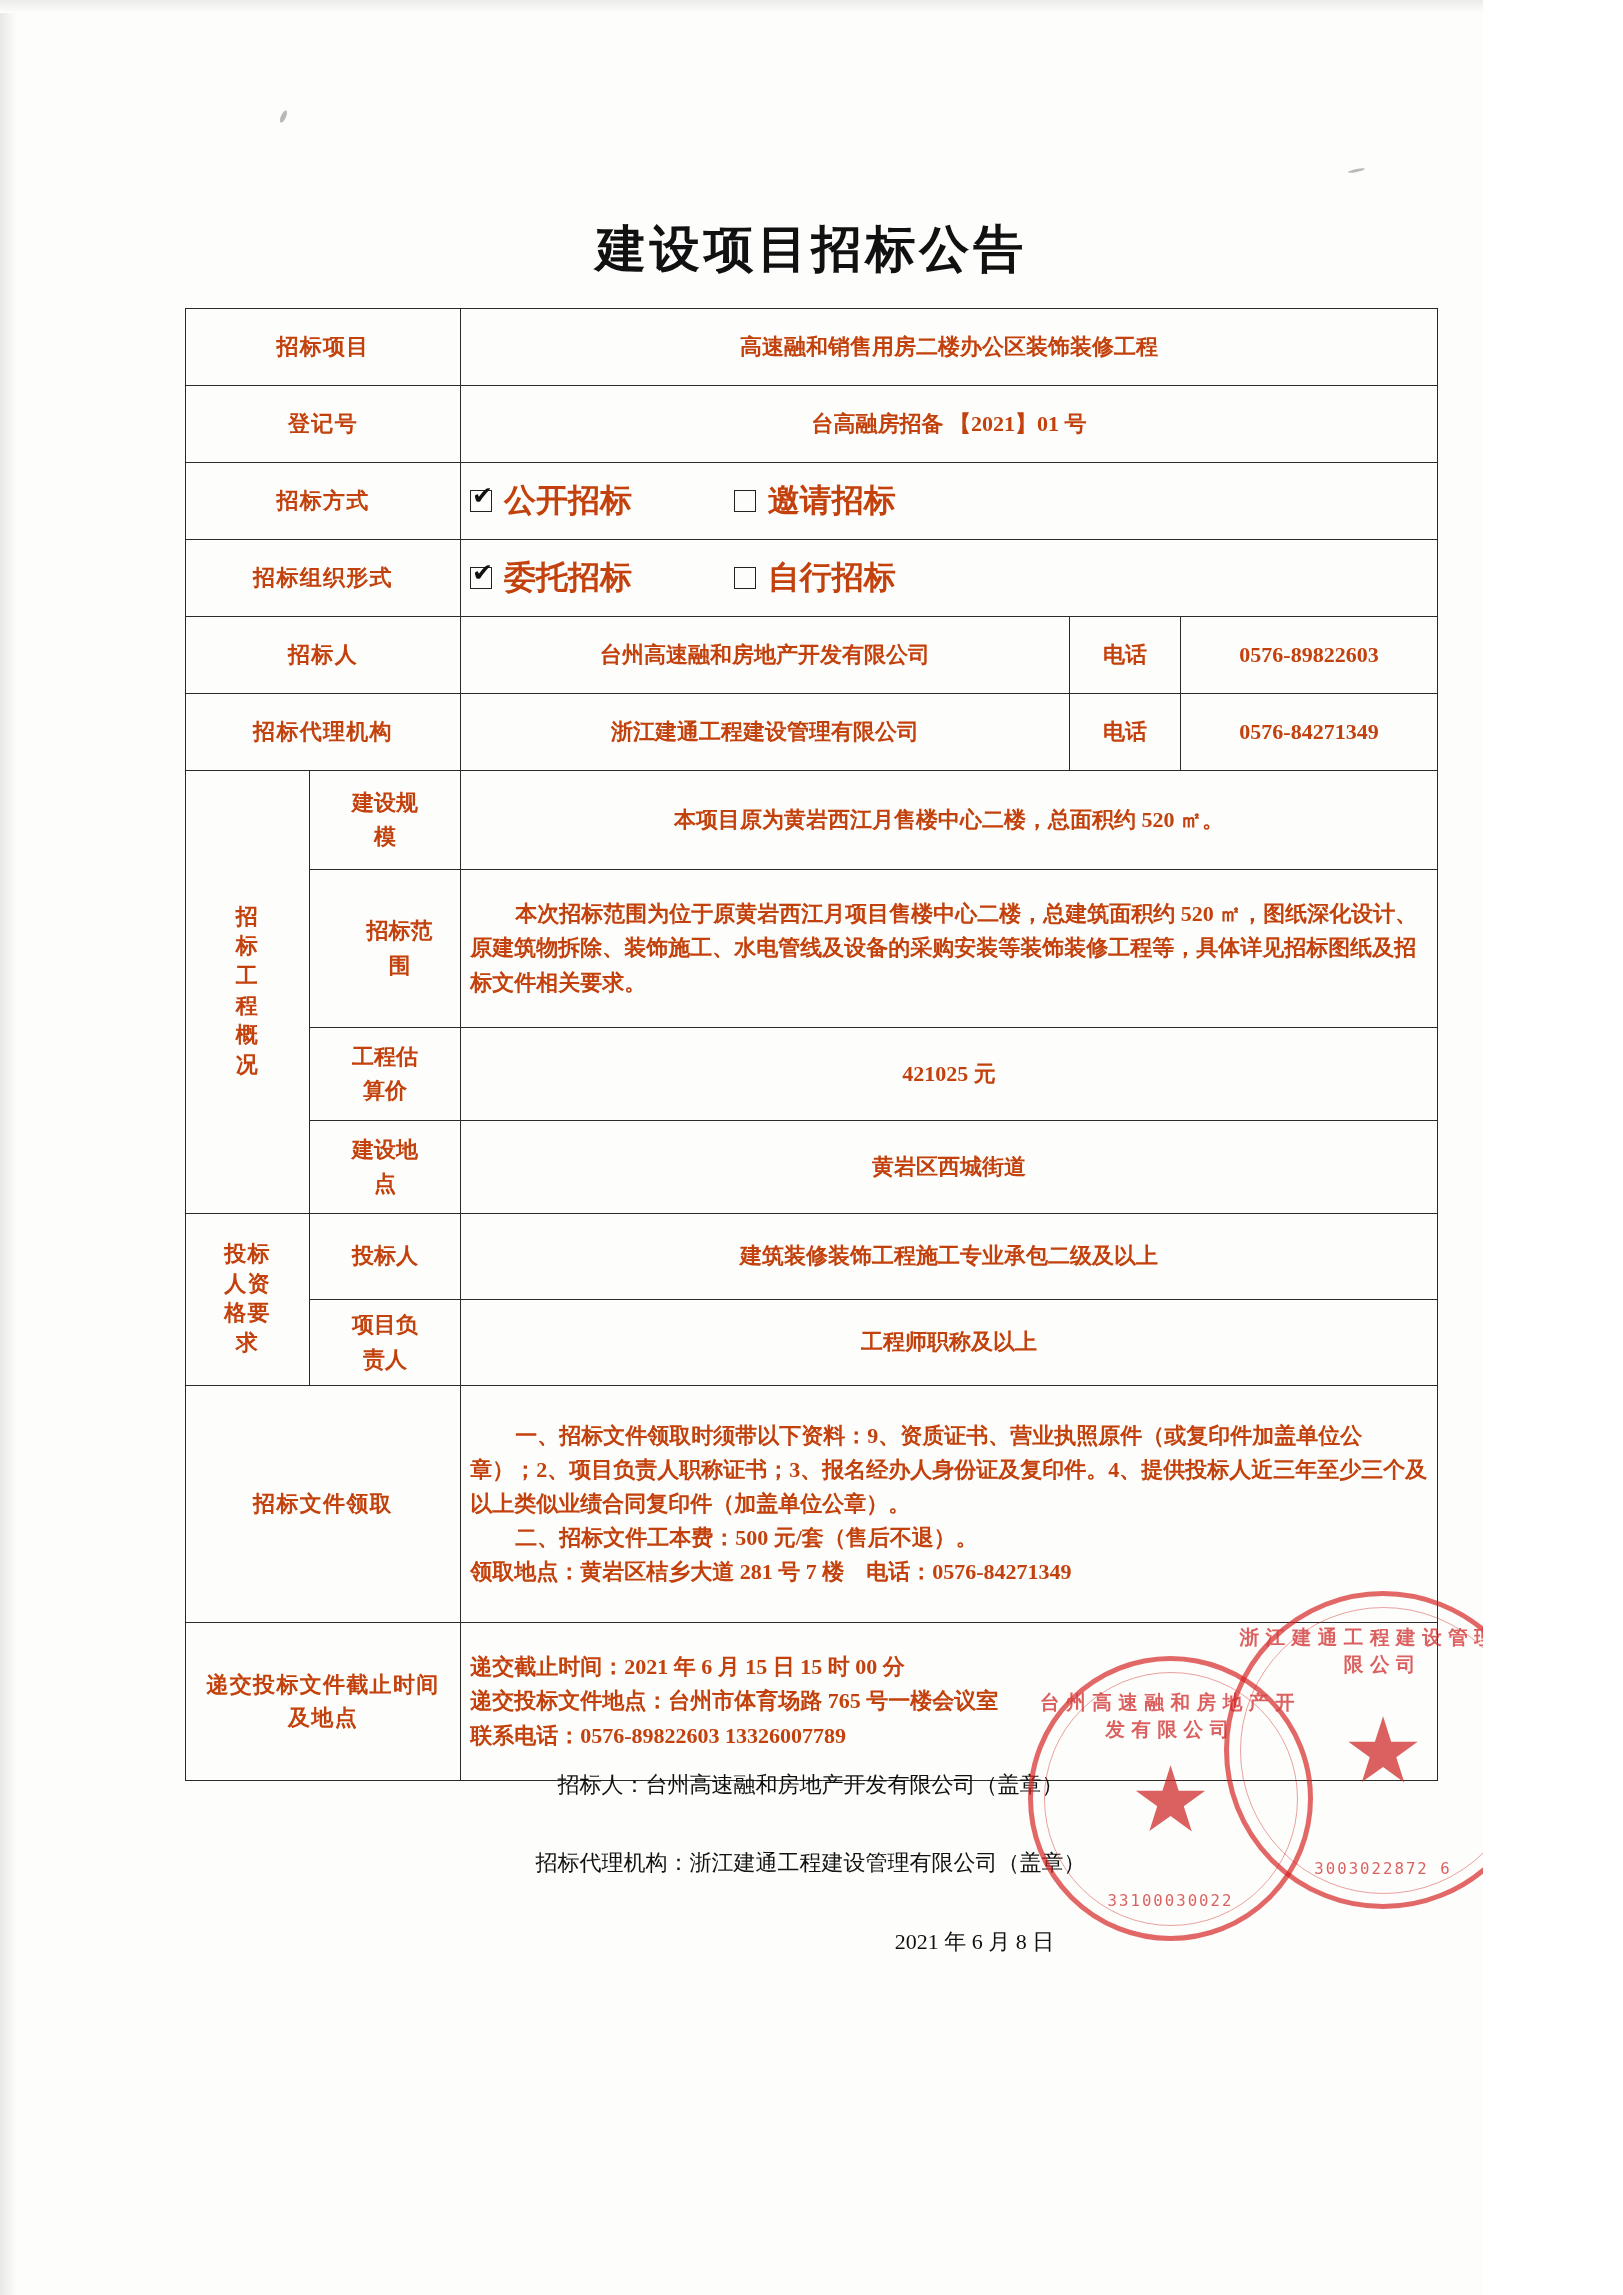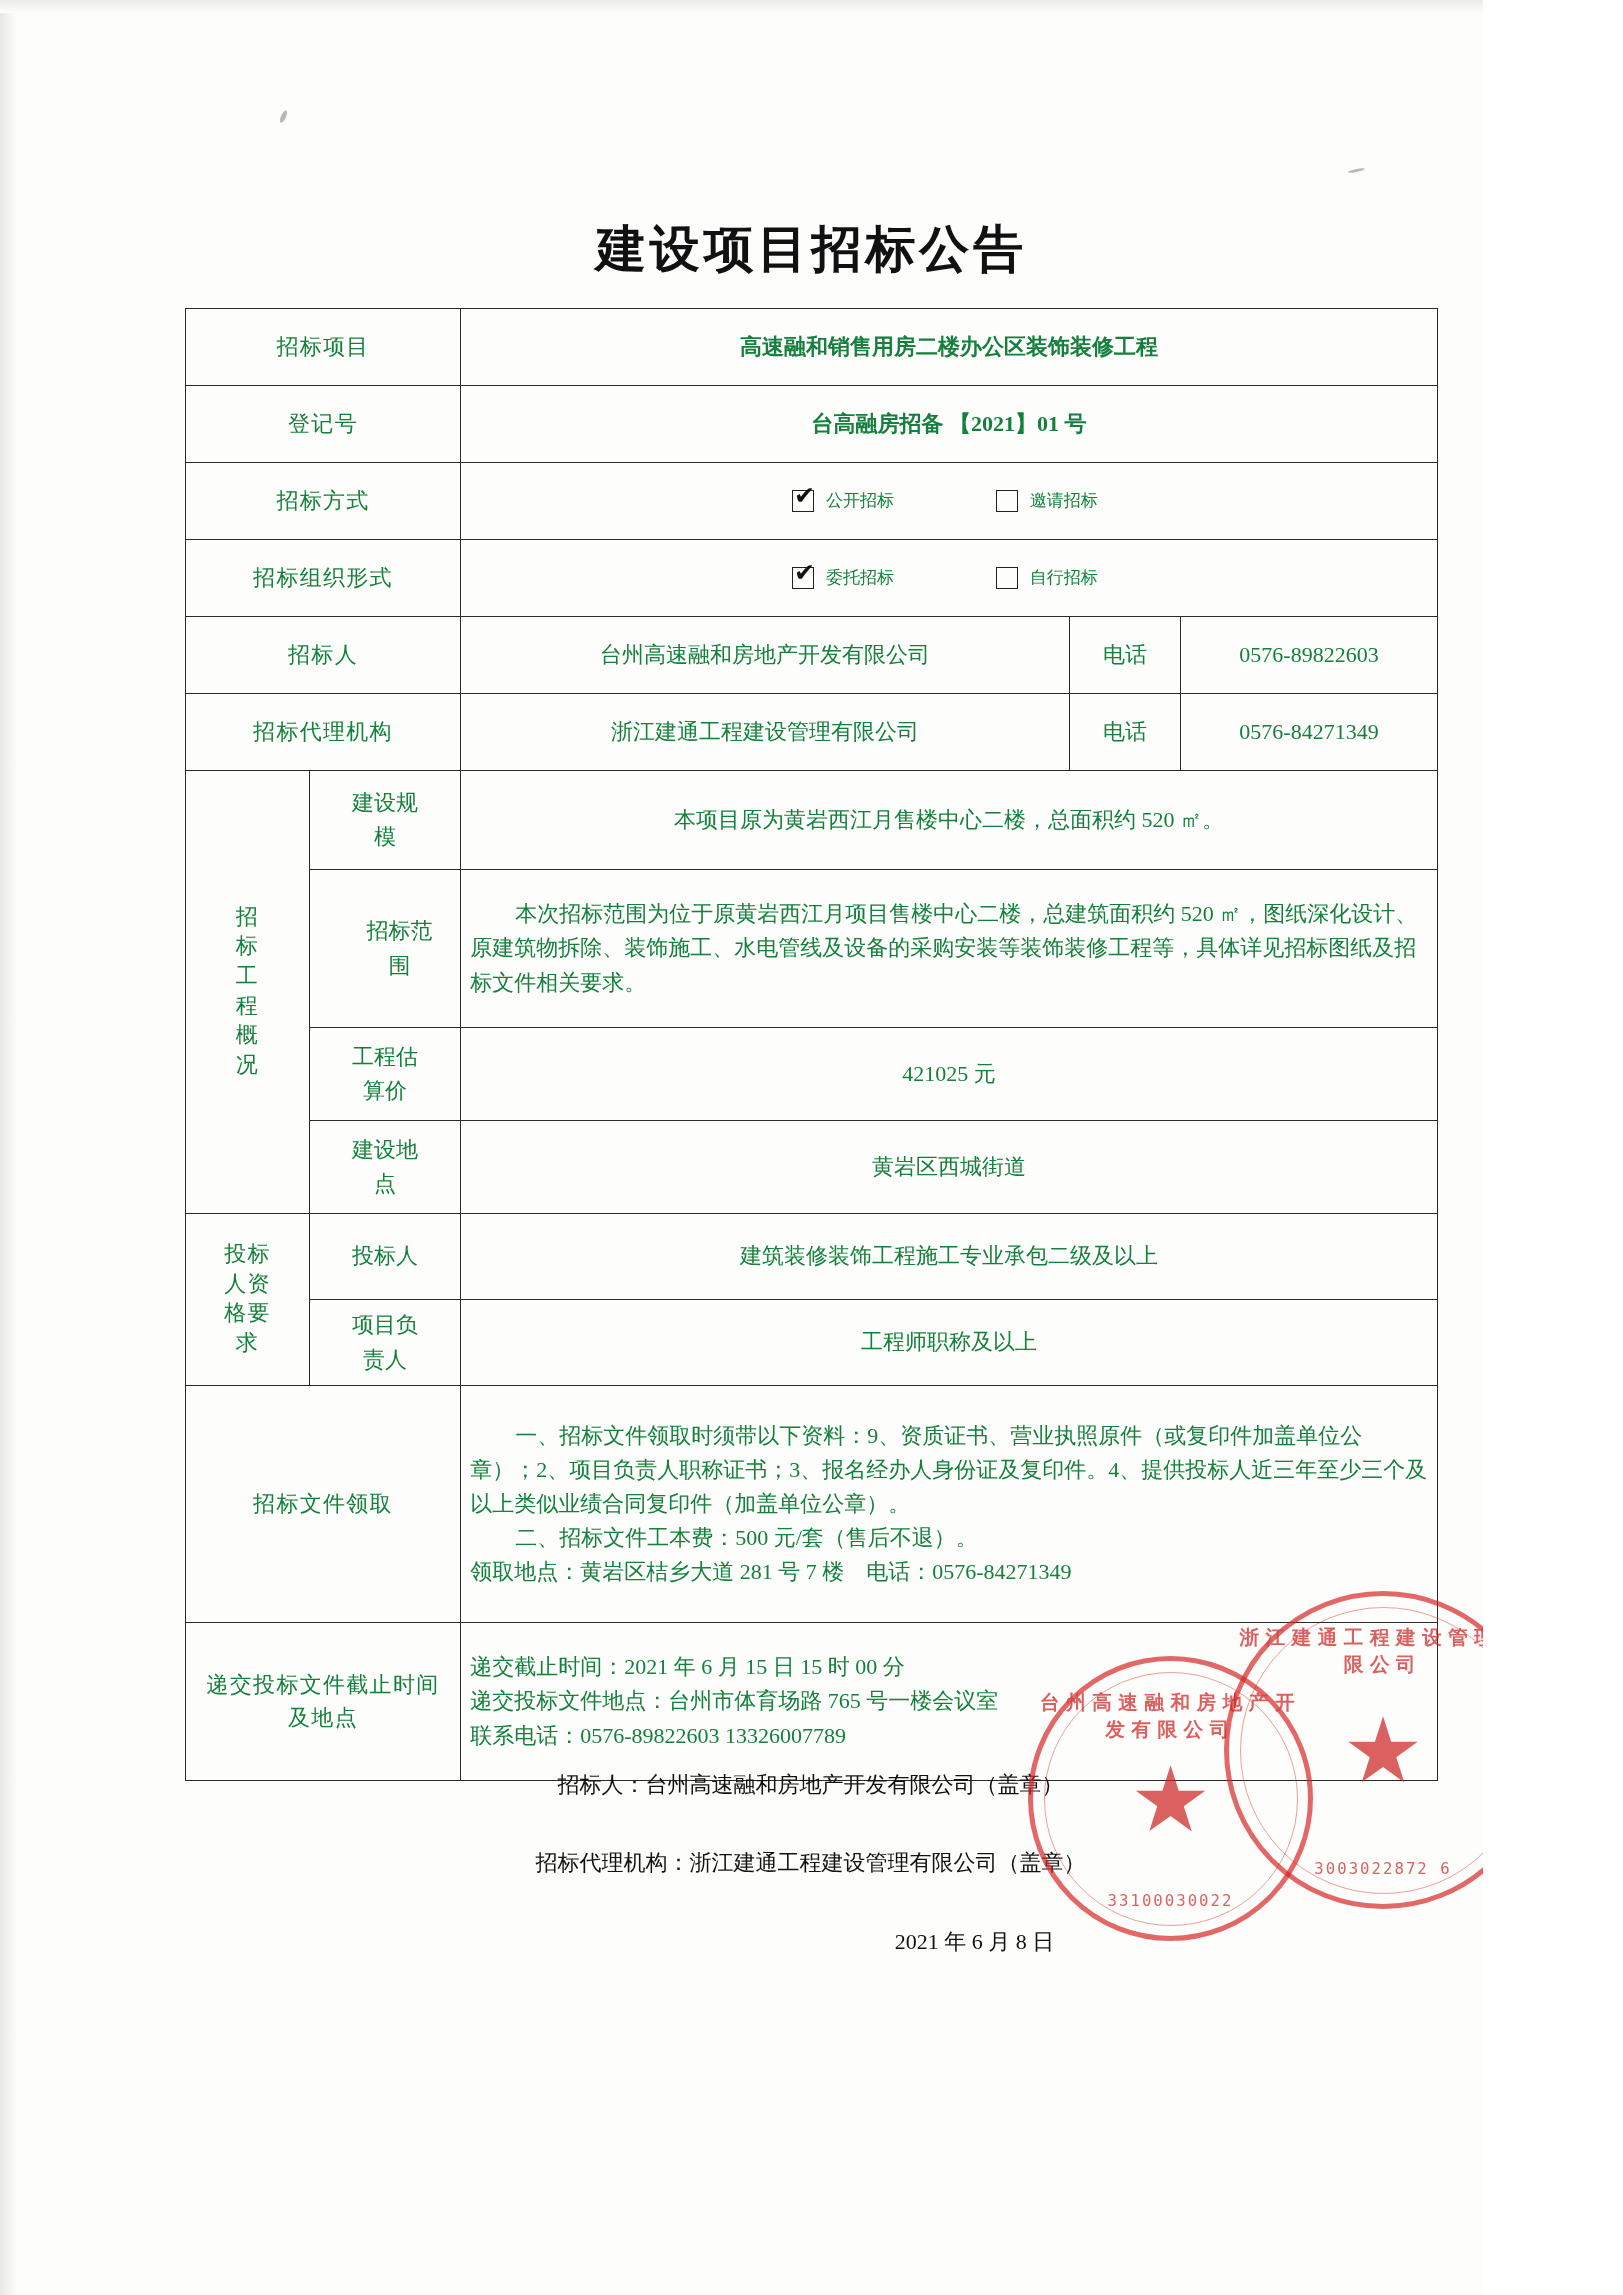--- a/index.html
+++ b/index.html
@@ -60,21 +60,22 @@
     width: 1251px;
     border-collapse: collapse;
     table-layout: fixed;
   }
   table.main td {
     border: 1.3px solid #2a2a2a;
     padding: 6.5px 9.2px;
     font-size: 22px;
     line-height: 1.55;
     vertical-align: middle;
-    color: #15803d;
+    color: #c2410c;
+    font-weight: bold;
   }
   .lbl {
     text-align: center;
     font-size: 23.6px;
     letter-spacing: 1.3px;
   }
   .ctr { text-align: center; }
   .lft { text-align: left; }
   .val-bold {
     font-weight: bold;
@@ -94,23 +95,22 @@
     line-height: 1.3;
   }
   .indent {
     text-indent: 45px;
   }
 
   
   .chkrow {
     display: flex;
     align-items: center;
-    justify-content: center;
     gap: 23px;
-    font-size: 17px;
+    font-size: 32px;
   }
   .chkgroup {
     display: flex;
     align-items: center;
     gap: 11.8px;
     margin-right: 79px;
   }
   .chkgroup:last-child { margin-right: 8px; }
   .box {
     display: inline-block;

